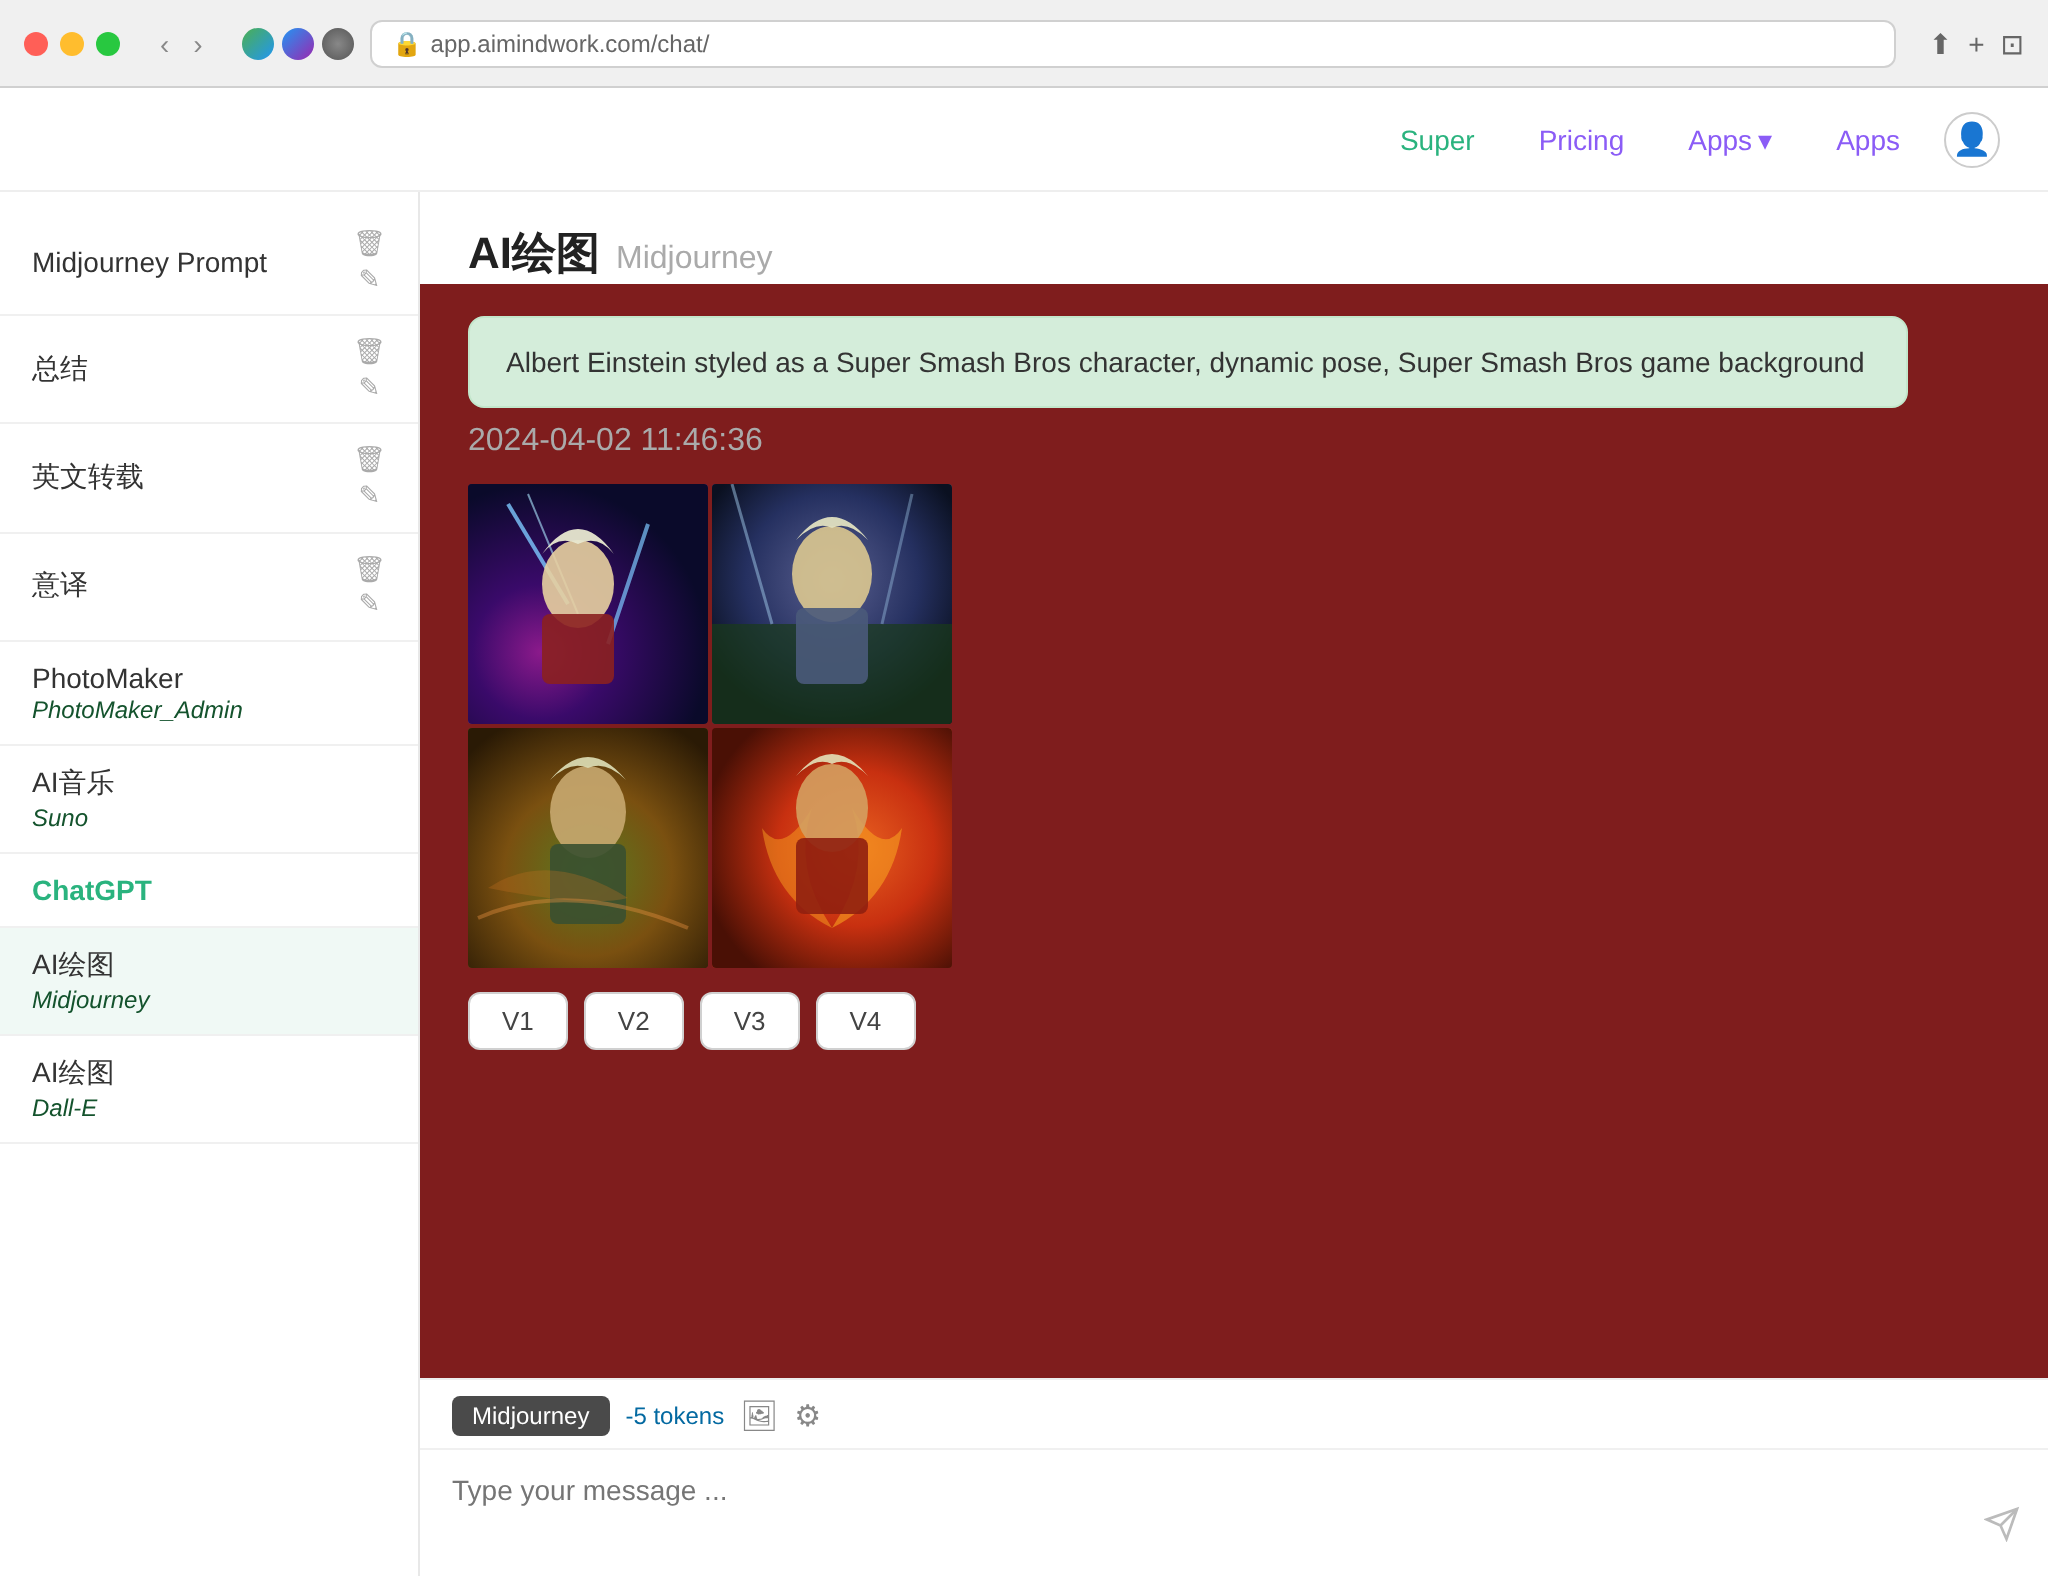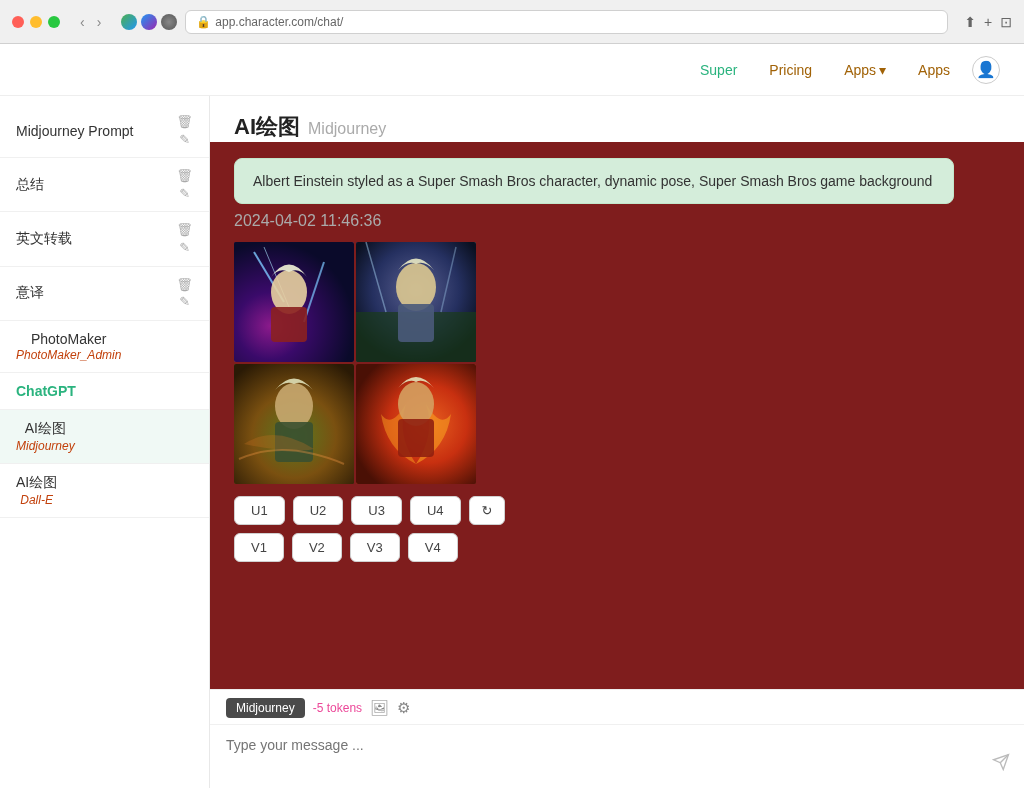--- a/index.html
+++ b/index.html
@@ -98,21 +98,21 @@
       border-bottom: 1px solid #eee;
     }
     .nav-links {
       display: flex;
       align-items: center;
       gap: 4px;
     }
     .nav-link {
       padding: 8px 14px;
       text-decoration: none;
-      color: #a16207;
+      color: #8b5cf6;
       font-size: 14px;
       cursor: pointer;
     }
     .nav-link.active {
       color: #2ab37e;
     }
     .nav-link-apps {
       display: flex;
       align-items: flex-start;
       gap: 3px;
@@ -151,29 +151,28 @@
       align-items: center;
       justify-content: space-between;
       padding: 10px 16px;
       cursor: pointer;
       border-bottom: 1px solid #f0f0f0;
     }
     .sidebar-item-left {
       display: flex;
       flex-direction: column;
       gap: 1px;
-      align-items: center;
     }
     .sidebar-item-label {
       font-size: 14px;
       color: #333;
     }
     .sidebar-item-sublabel {
       font-size: 12px;
-      color: #c2410c;
+      color: #14532d;
       font-style: italic;
     }
     .sidebar-item-actions {
       display: flex;
       flex-direction: column;
       gap: 2px;
       align-items: center;
     }
     .sidebar-action-icon {
       color: #aaa;
@@ -300,21 +299,21 @@
     .input-toolbar-badge {
       background: #4a4a4a;
       color: #fff;
       border-radius: 4px;
       padding: 3px 10px;
       font-size: 12px;
       font-weight: 500;
     }
     .input-toolbar-tokens {
       font-size: 12px;
-      color: #ec4899;
+      color: #0369a1;
     }
     .input-toolbar-icon {
       color: #888;
       cursor: pointer;
       font-size: 15px;
     }
     .input-box {
       width: 100%;
       border: none;
       outline: none;
@@ -353,21 +352,21 @@
     <button class="browser-btn">‹</button>
     <button class="browser-btn">›</button>
   </div>
   <div class="tab-bar">
     <span class="tab-favicon tab-favicon-1"></span>
     <span class="tab-favicon tab-favicon-2"></span>
     <span class="tab-favicon tab-favicon-3"></span>
   </div>
   <div class="address-bar">
     <span>🔒</span>
-    <span>app.character.com/chat/</span>
+    <span>app.aimindwork.com/chat/</span>
   </div>
   <div class="browser-actions">
     <button class="browser-action-btn">⬆</button>
     <button class="browser-action-btn">+</button>
     <button class="browser-action-btn">⊡</button>
   </div>
 </div>
 
 <div class="navbar">
   <nav class="nav-links">
@@ -426,20 +425,26 @@
       </div>
     </div>
 
     <div class="sidebar-item">
       <div class="sidebar-item-left">
         <span class="sidebar-item-label">PhotoMaker</span>
         <span class="sidebar-item-sublabel">PhotoMaker_Admin</span>
       </div>
     </div>
 
+    <div class="sidebar-item">
+      <div class="sidebar-item-left">
+        <span class="sidebar-item-label">AI音乐</span>
+        <span class="sidebar-item-sublabel">Suno</span>
+      </div>
+    </div>
 
     <div class="sidebar-item">
       <div class="sidebar-item-left">
         <span class="sidebar-item-label" style="color:#2ab37e; font-weight:600;">ChatGPT</span>
       </div>
     </div>
 
     <div class="sidebar-item" style="background:#f0f9f5;">
       <div class="sidebar-item-left">
         <span class="sidebar-item-label">AI绘图</span>
@@ -544,27 +549,20 @@
 
             <path d="M60,100 Q80,70 70,40 Q85,65 95,50 Q90,85 60,100" fill="#f8a020" opacity="0.6"></path>
             <path d="M60,100 Q40,70 50,40 Q35,65 25,50 Q30,85 60,100" fill="#f8a020" opacity="0.5"></path>
             <ellipse cx="60" cy="40" rx="18" ry="22" fill="#d4a060" opacity="0.9"></ellipse>
             <rect x="42" y="55" width="36" height="38" rx="4" fill="#902010" opacity="0.9"></rect>
             <path d="M42,24 Q60,2 78,24 Q68,14 60,18 Q52,14 42,24" fill="#e0d8b0" opacity="0.95"></path>
           </svg>
         </div>
       </div>
 
-      <div class="action-buttons-row">
-        <button class="action-btn">U1</button>
-        <button class="action-btn">U2</button>
-        <button class="action-btn">U3</button>
-        <button class="action-btn">U4</button>
-        <button class="action-btn action-btn-refresh">↻</button>
-      </div>
 
       <div class="action-buttons-row">
         <button class="action-btn">V1</button>
         <button class="action-btn">V2</button>
         <button class="action-btn">V3</button>
         <button class="action-btn">V4</button>
       </div>
 
     </div>
 

